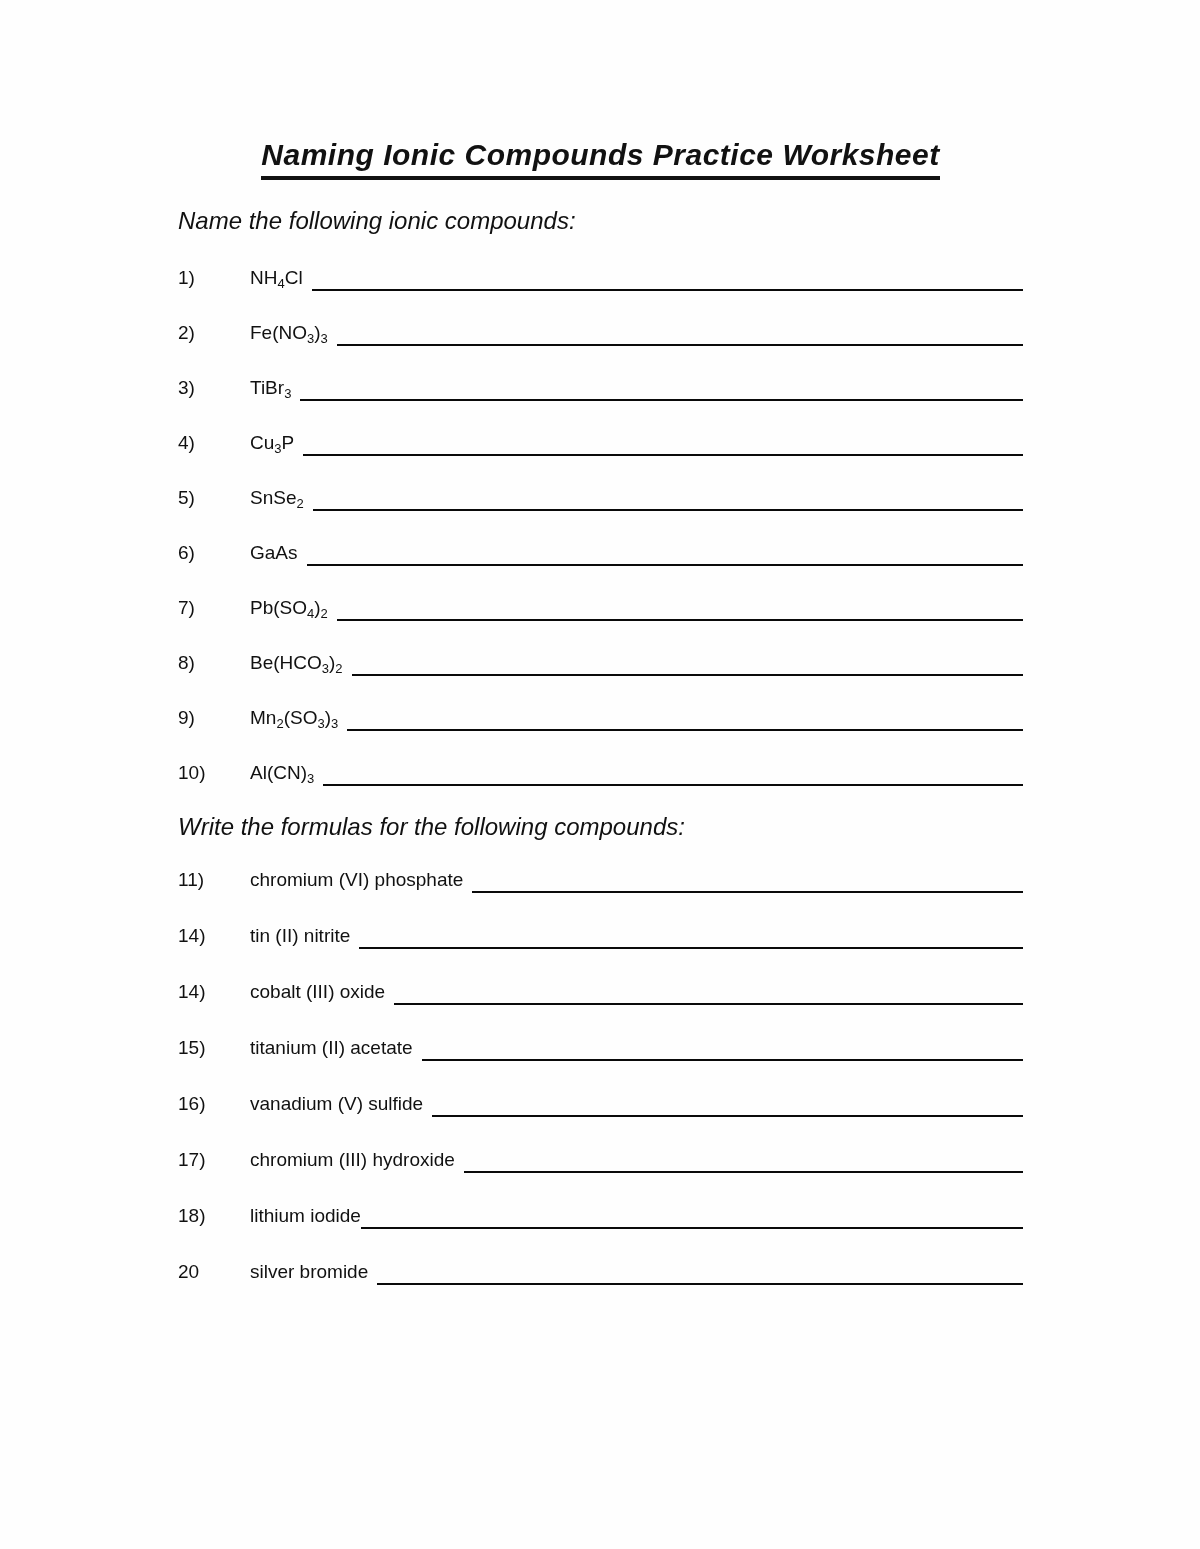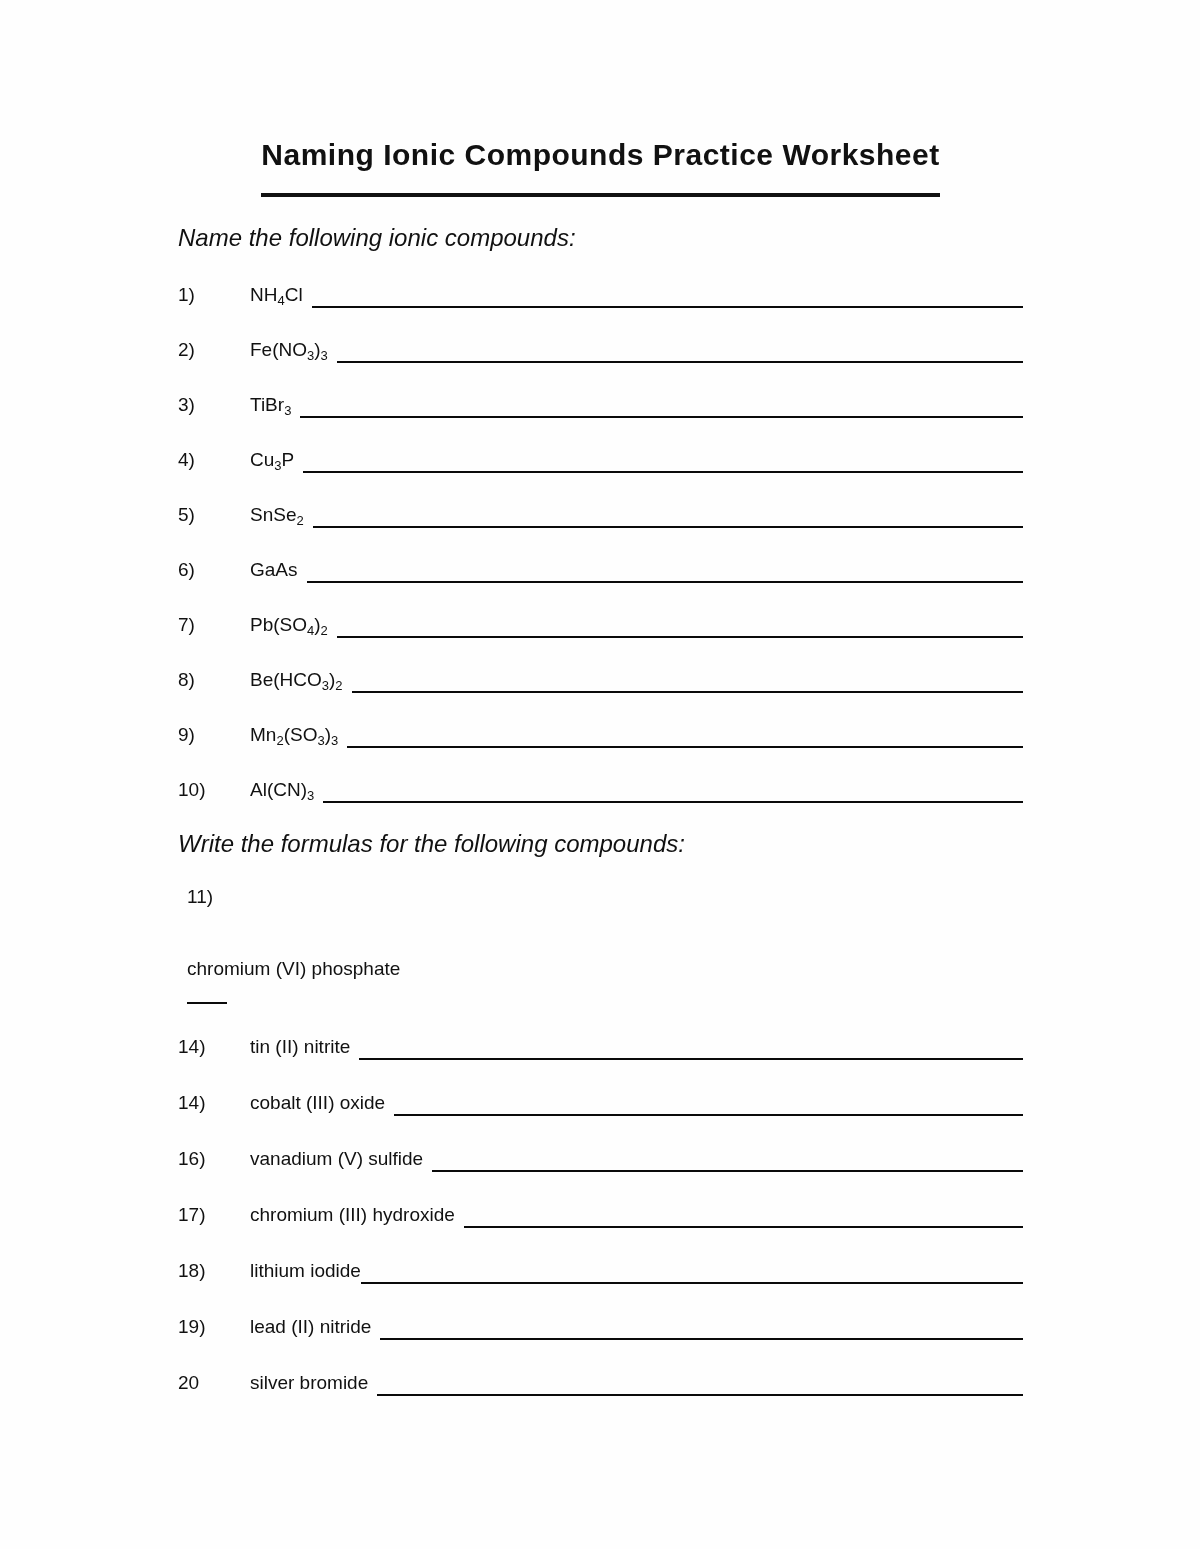--- a/index.html
+++ b/index.html
@@ -18,42 +18,43 @@
     text-align: center;
     margin-bottom: 0;
   }
   .title {
     display: inline-block;
     font-size: 30px;
     font-weight: bold;
     letter-spacing: 0.5px;
     line-height: 1.15;
     border-bottom: 4px solid #111111;
-    padding-bottom: 20px;
+    padding-bottom: 3px;
     white-space: nowrap;
+    font-style: italic;
   }
   .instruction {
     font-style: italic;
     font-size: 24px;
     line-height: 22px;
     margin-top: 30px;
   }
   .instruction.second { }
   .qlist { display: block; }
   .row {
     display: flex;
     align-items: baseline;
     margin-top: 31px;
     font-size: 19px;
     line-height: 22px;
     white-space: nowrap;
   }
   .qlist .row:first-child { margin-top: 35px; }
   #formula-items .row { margin-top: 32px; }
-  #formula-items .row:first-child { margin-top: 31px; flex-direction: column; }
+  #formula-items .row:first-child { margin-top: 31px; }
   .num {
     flex: 0 0 72px;
   }
   .qtext { white-space: nowrap; }
   .qtext sub {
     font-size: 13px;
     line-height: 0;
     vertical-align: baseline;
     position: relative;
     bottom: -4px;
@@ -142,39 +143,39 @@
         <span class="num">14)</span>
         <span class="qtext">tin (II) nitrite</span>
         <span class="blank">&nbsp;</span>
       </div>
       <div class="row">
         <span class="num">14)</span>
         <span class="qtext">cobalt (III) oxide</span>
         <span class="blank">&nbsp;</span>
       </div>
       <div class="row">
+        <span class="num">15)</span>
+        <span class="qtext">titanium (II) acetate</span>
+        <span class="blank">&nbsp;</span>
+      </div>
+      <div class="row">
         <span class="num">16)</span>
         <span class="qtext">vanadium (V) sulfide</span>
         <span class="blank">&nbsp;</span>
       </div>
       <div class="row">
         <span class="num">17)</span>
         <span class="qtext">chromium (III) hydroxide</span>
         <span class="blank">&nbsp;</span>
       </div>
       <div class="row">
         <span class="num">18)</span>
         <span class="qtext">lithium iodide</span>
         <span class="blank nogap">&nbsp;</span>
       </div>
       <div class="row">
-        <span class="num">19)</span>
-        <span class="qtext">lead (II) nitride</span>
-        <span class="blank">&nbsp;</span>
-      </div>
-      <div class="row">
         <span class="num">20</span>
         <span class="qtext">silver bromide</span>
         <span class="blank">&nbsp;</span>
       </div>
     </div>
 
 </div>
 
 </body></html>

